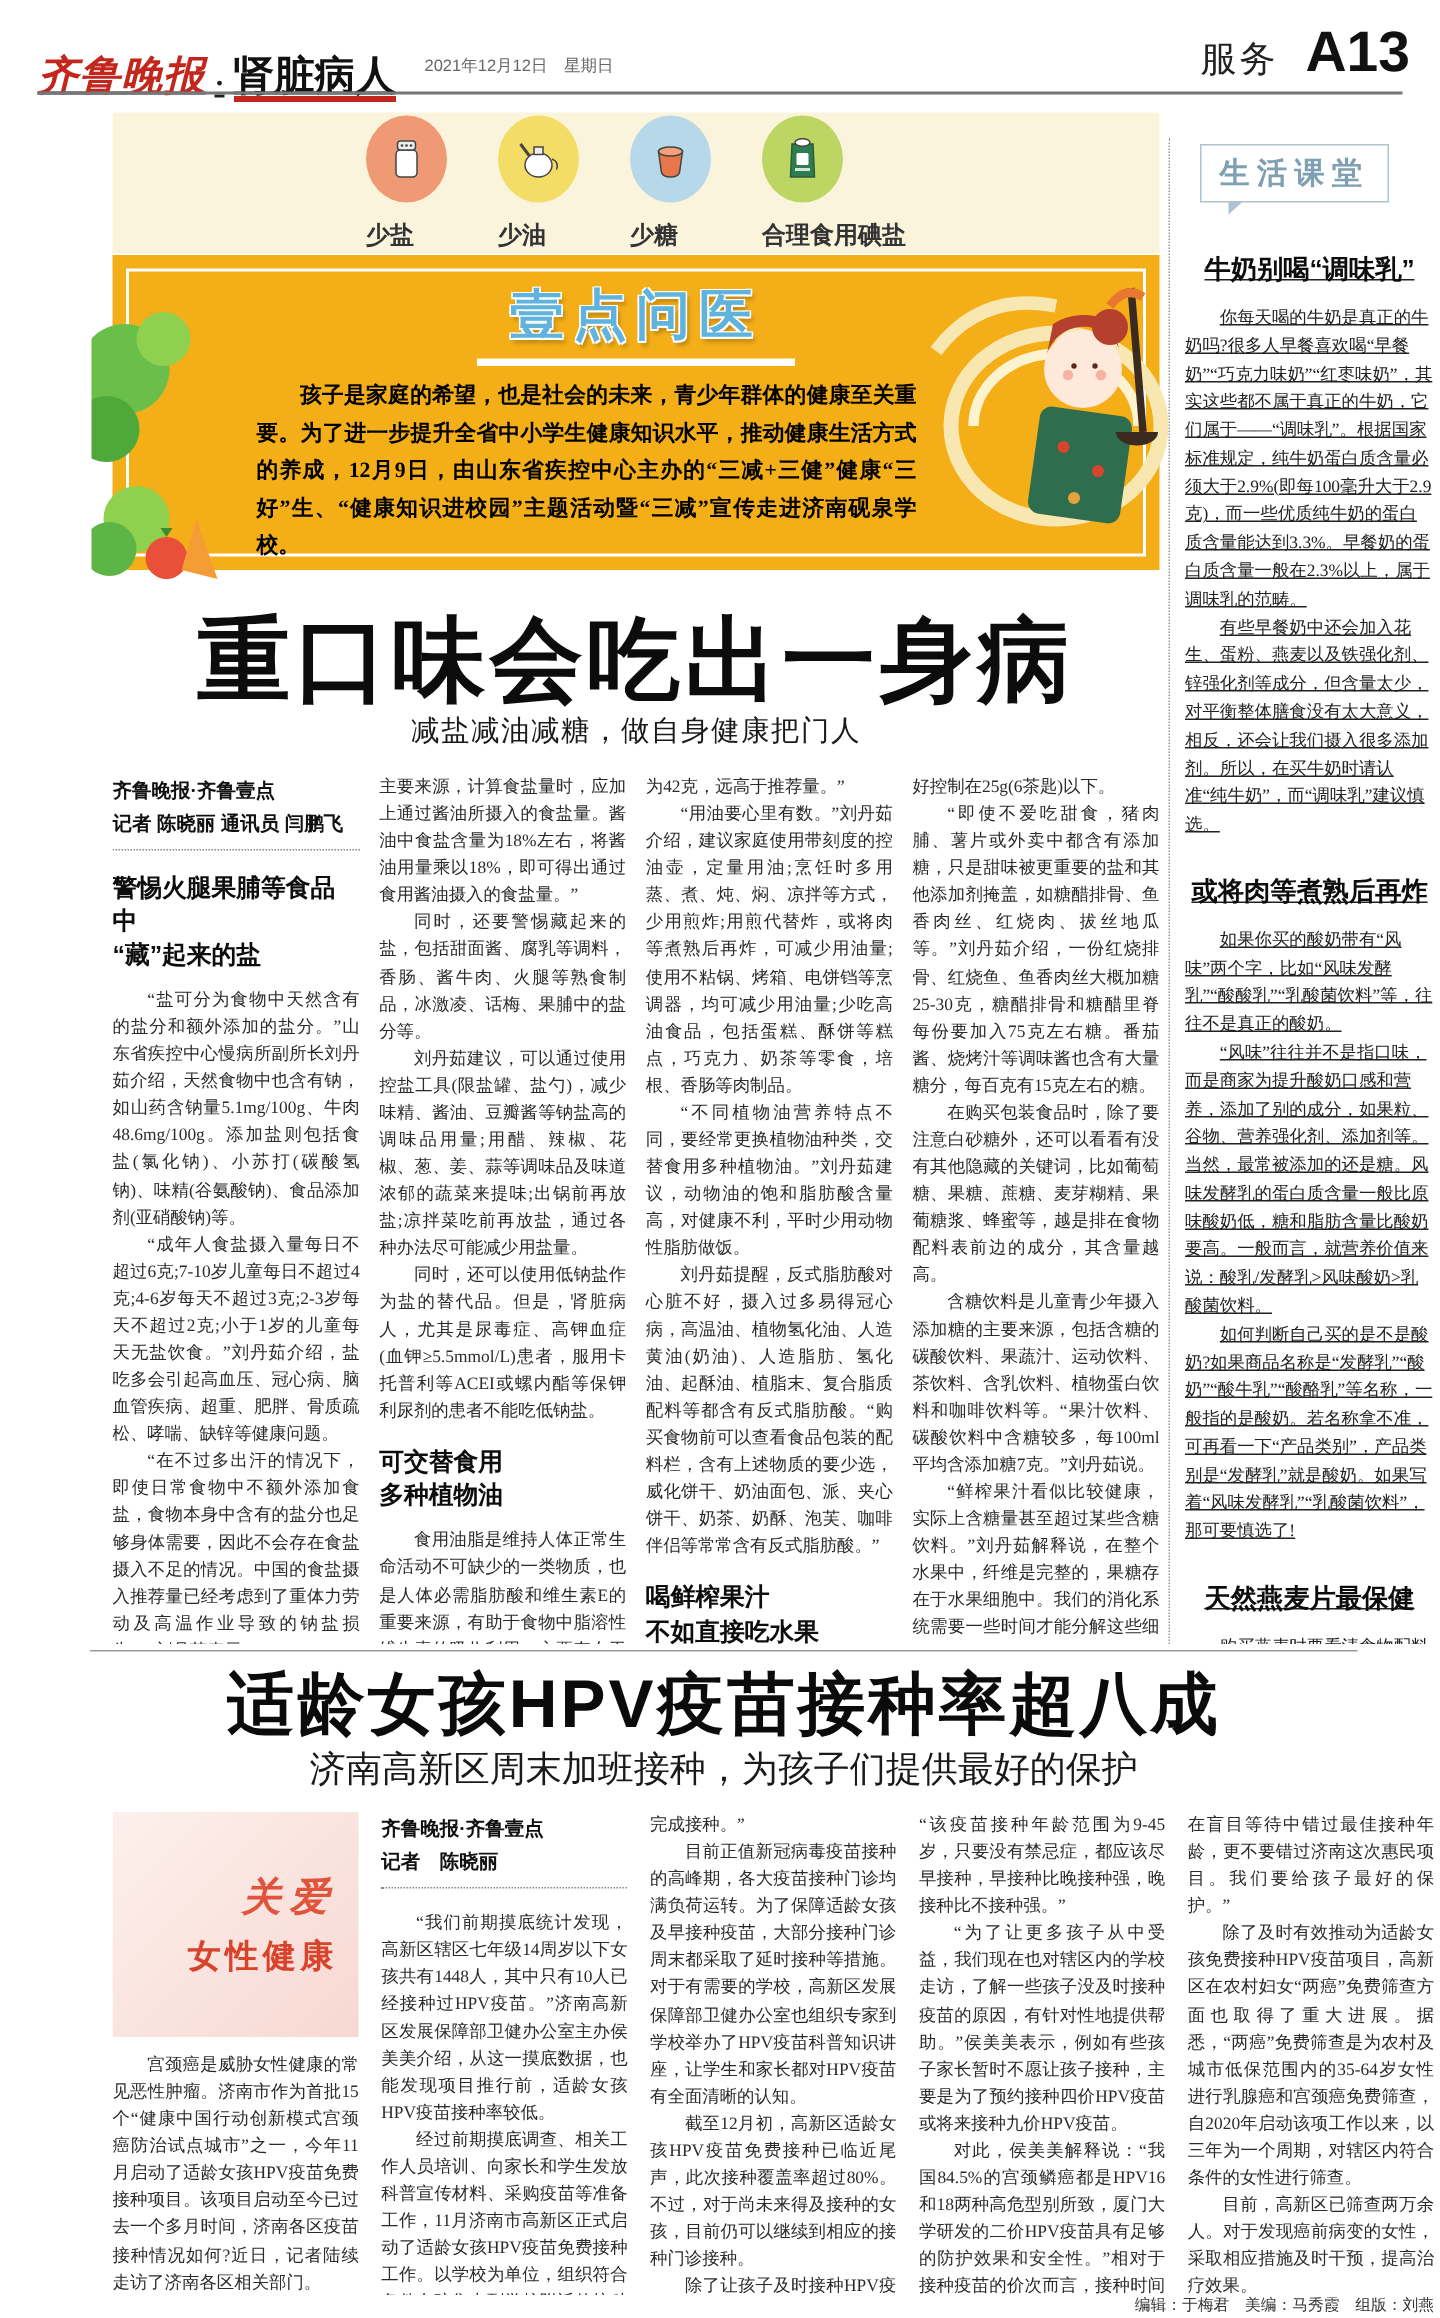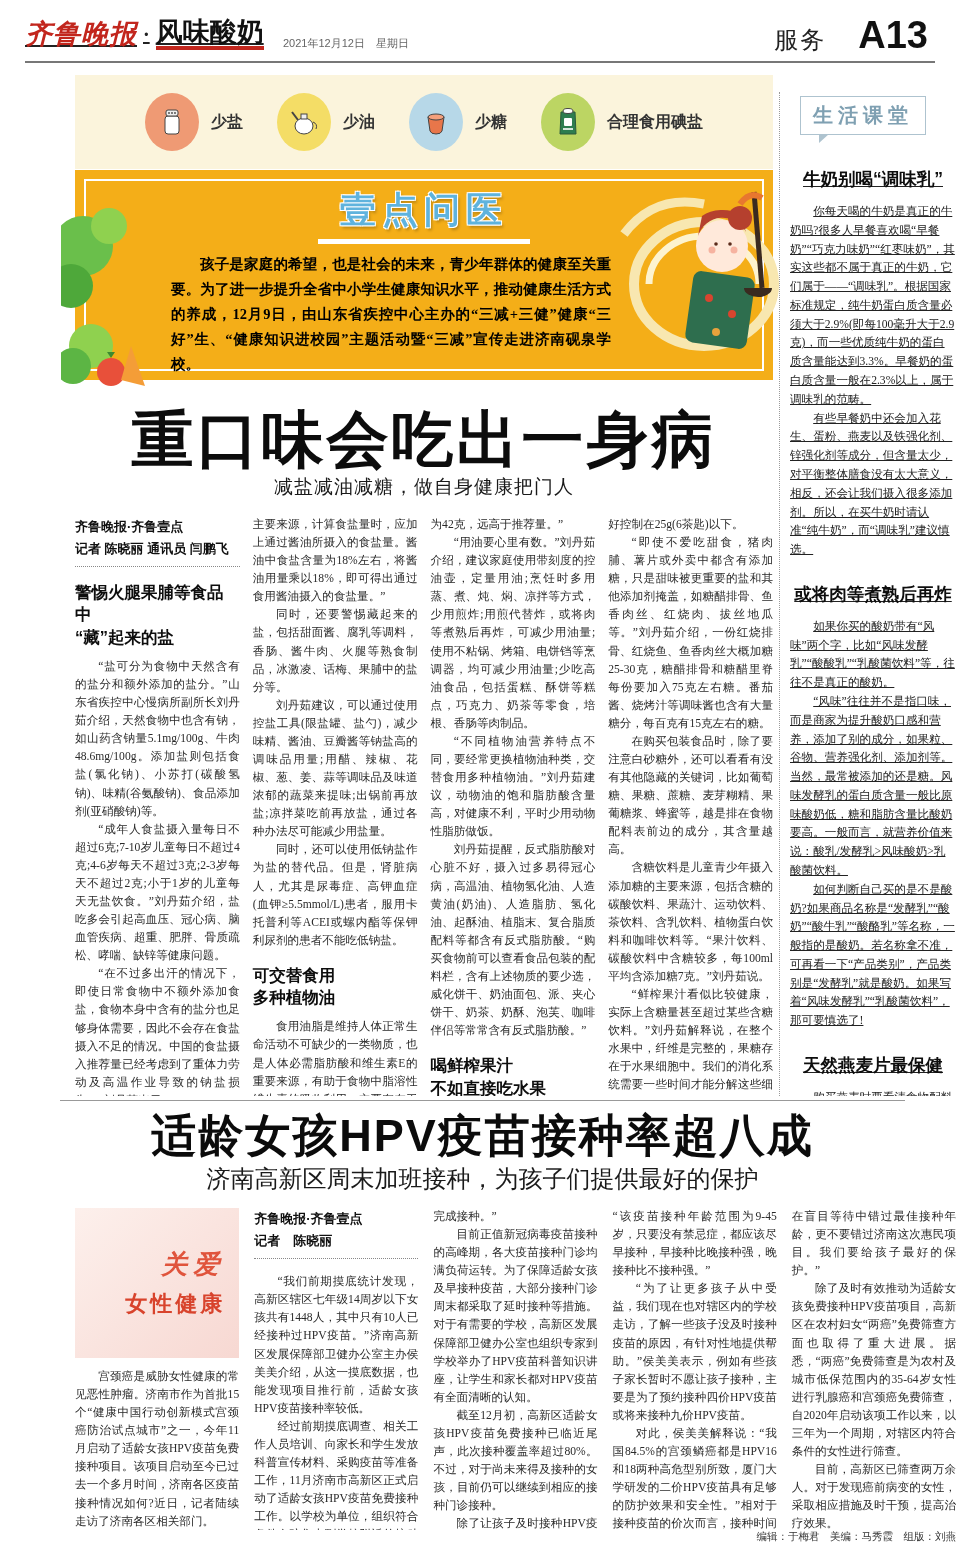--- a/index.html
+++ b/index.html
@@ -1,33 +1,33 @@
 <!DOCTYPE html>
 <html><head>
 <meta charset="utf-8">
 <style>
   html,body{margin:0;padding:0;background:#fff;}
   .page{position:relative;width:960px;height:1545px;background:#fff;overflow:hidden;
         font-family:"Liberation Serif",serif;color:#222;}
   .abs{position:absolute;}
   .mast-rule{left:25px;top:61px;width:910px;height:0;border-top:2px solid #777;}
-  .logo-wrap{left:25px;top:16px;display:flex;align-items:center;gap:6px;text-decoration:underline;}
+  .logo-wrap{left:25px;top:32px;display:flex;align-items:flex-end;gap:6px;text-decoration:underline;}
   .logo-paper{font-weight:900;font-style:italic;font-size:27px;color:#c2261d;letter-spacing:1px;}
   .logo-sep{font-weight:900;font-size:20px;color:#222;}
   .logo-brand{font-family:"Liberation Sans",sans-serif;font-weight:900;font-size:27px;color:#111;
               border-bottom:4px solid #c2261d;line-height:1.05;}
   .mast-date{left:283px;top:36px;font-size:11px;color:#666;font-family:"Liberation Sans",sans-serif;}
-  .mast-right{right:32px;top:14px;display:flex;align-items:baseline;gap:32px;}
+  .mast-right{right:20px;top:14px;display:flex;align-items:baseline;gap:18px;}
   .mast-section{font-family:"Liberation Sans",sans-serif;font-size:24px;color:#222;letter-spacing:2px;}
   .mast-page{font-family:"Liberation Sans",sans-serif;font-weight:800;font-size:38px;color:#111;}
 
   
   .tips{left:75px;top:75px;width:698px;height:94px;background:#fbf4dc;display:flex;
         align-items:center;justify-content:center;gap:34px;}
-  .tip{display:flex;align-items:center;gap:12px;}
+  .tip{display:flex;gap:12px;flex-direction:column;}
   .tip-circle{width:54px;height:58px;border-radius:50%;display:flex;align-items:center;justify-content:center;}
   .tip-label{font-family:"Liberation Sans",sans-serif;font-weight:700;font-size:16px;color:#333;}
 
   
   .promo{left:75px;top:170px;width:698px;height:210px;background:#f4ae18;overflow:visible;}
   .promo-inner{position:absolute;left:9px;top:9px;right:9px;bottom:9px;border:2px solid #fff;}
   .promo-title{position:absolute;left:0;right:0;top:16px;text-align:center;}
   .promo-title span{display:inline-block;font-family:"Liberation Sans",sans-serif;font-weight:900;
         font-size:36px;letter-spacing:6px;color:#5fb3dd;
         text-shadow:1px 1px 0 #fff,-1px -1px 0 #fff,1px -1px 0 #fff,-1px 1px 0 #fff,2px 3px 3px rgba(0,0,0,.25);
@@ -79,21 +79,21 @@
         font-size:10.5px;color:#333;white-space:nowrap;}
 </style>
 </head>
 <body>
 
 <div class="page">
 
   <div class="abs logo-wrap">
     <span class="logo-paper">齐鲁晚报</span>
     <span class="logo-sep">·</span>
-    <span class="logo-brand">风味酸奶</span>
+    <span class="logo-brand">肾脏病人</span>
   </div>
   <div class="abs mast-date">2021年12月12日　星期日</div>
   <div class="abs mast-right">
     <span class="mast-section">服务</span>
     <span class="mast-page">A13</span>
   </div>
   <div class="abs mast-rule"></div>
 
   <div class="abs tips">
     <div class="tip">

